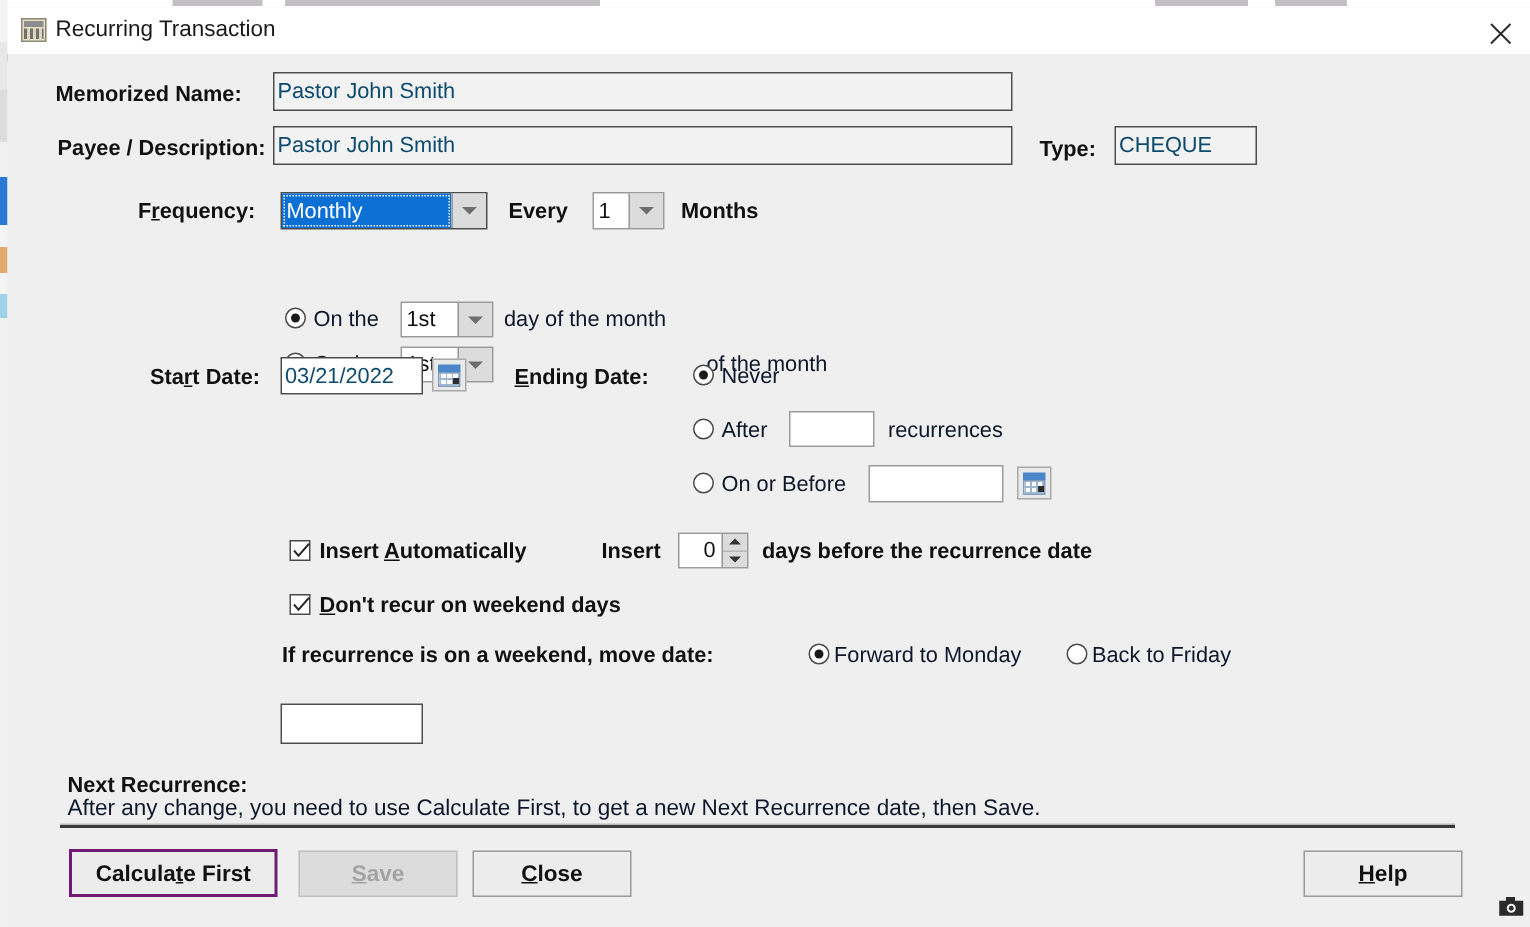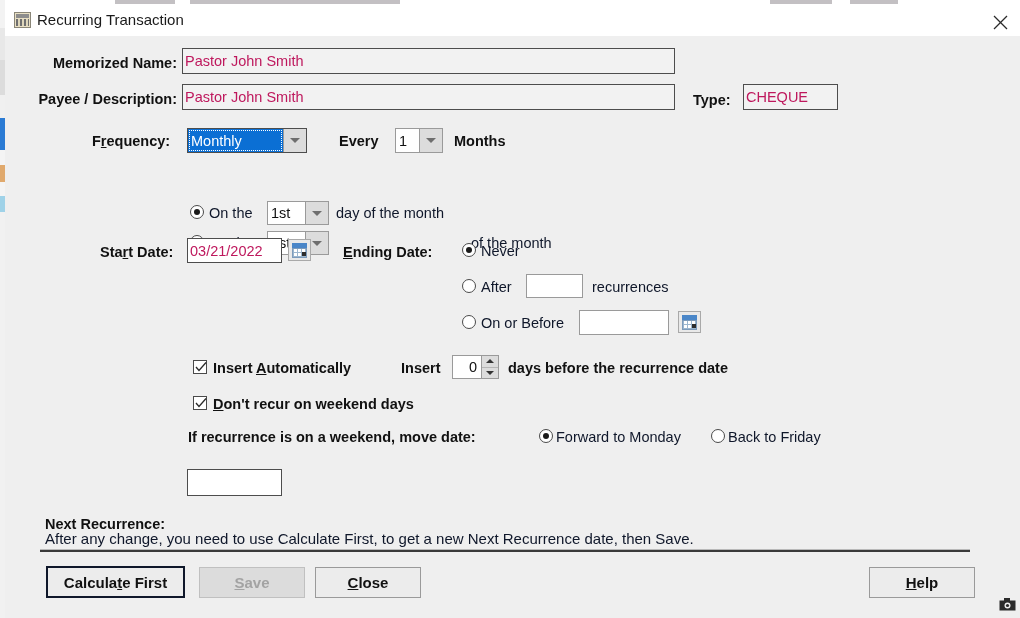--- a/index.html
+++ b/index.html
@@ -62,21 +62,21 @@
   }
   .lbl{position:absolute;font-weight:bold;white-space:nowrap;line-height:18px;color:#111;}
   .lbl-plain{position:absolute;white-space:nowrap;line-height:18px;color:#0f172a;}
   .u{text-decoration:underline;}
   
   .tinput{
     position:absolute;box-sizing:border-box;
     border:1px solid #4d4d4d;
     background:#f2f2f2;
     font-family:"Liberation Sans", sans-serif;
-    font-size:14.5px;color:#be185d;
+    font-size:14.5px;color:#0c4a6e;
     padding:0 2px;
     line-height:normal;
     display:flex;align-items:center;
   }
   .tinput.white{background:#ffffff;}
   .tinput.empty{background:#ffffff;}
   
   .combo{
     position:absolute;box-sizing:border-box;
     border:1px solid #9a9a9a;
@@ -128,21 +128,21 @@
     border-top:1px solid #b9b9b9;border-bottom:2px solid #3a3a3a;}
   
   .btn{
     position:absolute;box-sizing:border-box;
     background:#ececec;border:1px solid #9a9a9a;
     font-family:"Liberation Sans", sans-serif;
     font-size:15px;font-weight:bold;color:#111;
     display:flex;align-items:center;justify-content:center;
     cursor:default;
   }
-  .btn.focus{border:2px solid #0f172a;}
+  .btn.focus{border:2px solid #701a75;}
   .btn.disabled{background:#dcdcdc;color:#a3a3a3;border:1px solid #c0c0c0;}
   
   #camera{position:absolute;left:999px;top:597px;width:17px;height:14px;}
 </style>
 </head>
 <body>
 
 <div id="bg-sliver"></div>
 <div id="bg-topstrip">
   <div class="blob" style="left:110px;width:60px;"></div>
@@ -160,31 +160,31 @@
   <div id="close-x">
     <svg width="15" height="15" viewBox="0 0 15 15" aria-hidden="true">
       <line x1="1" y1="1" x2="14" y2="14" stroke="#2a2a2a" stroke-width="1.3"></line>
       <line x1="14" y1="1" x2="1" y2="14" stroke="#2a2a2a" stroke-width="1.3"></line>
     </svg>
   </div>
 </div>
 
 <div id="dialog">
 
-  <div class="lbl" style="left:32px;top:18px;width:140px;text-align:right;">Memorized Name:</div>
+  <div class="lbl" style="left:32px;top:18px;width:140px;text-align:left;">Memorized Name:</div>
   <div class="tinput" style="left:177px;top:12px;width:493px;height:26px;">Pastor John Smith</div>
 
   <div class="lbl" style="left:18px;top:54px;width:154px;text-align:right;">Payee / Description:</div>
   <div class="tinput" style="left:177px;top:48px;width:493px;height:26px;">Pastor John Smith</div>
 
   <div class="lbl" style="left:688px;top:55px;text-align:right;">Type:</div>
   <div class="tinput" style="left:738px;top:48px;width:95px;height:26px;">CHEQUE</div>
 
   <div class="lbl" style="left:87px;top:96px;"><span>F</span><span class="u">r</span><span>equency:</span></div>
-  <div class="combo sel focus" style="left:182px;top:92px;width:120px;height:25px;">
+  <div class="combo sel focus" style="left:182px;top:92px;width:138px;height:25px;">
     <div class="val">Monthly</div>
     <div class="arrow">
         <i class="chev"></i>
       </div>
   </div>
 
   <div class="lbl" style="left:334px;top:96px;">Every</div>
   <div class="combo" style="left:390px;top:92px;width:48px;height:25px;">
     <div class="val">1</div>
     <div class="arrow">

